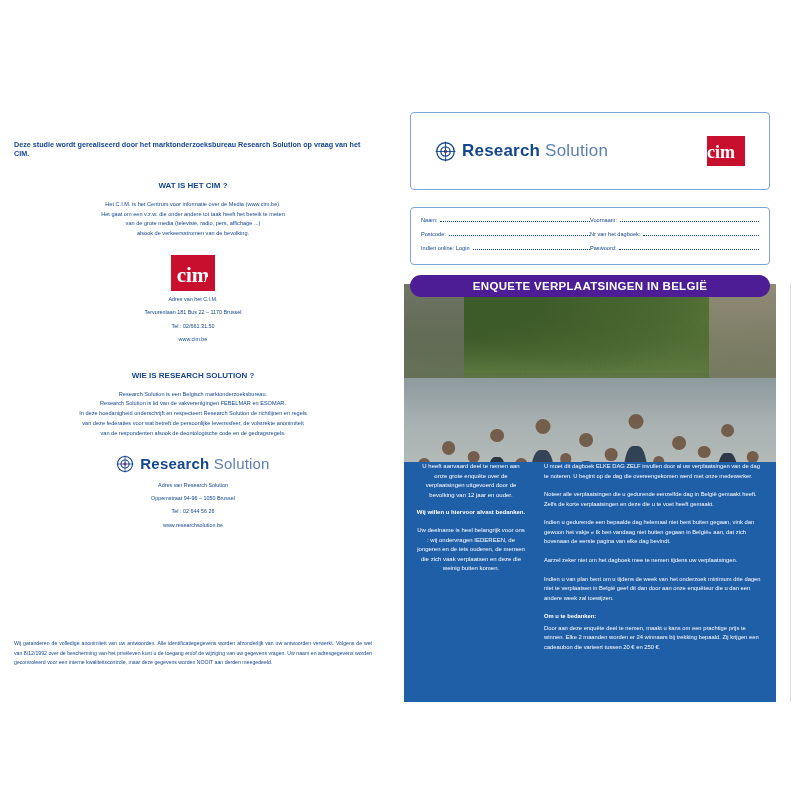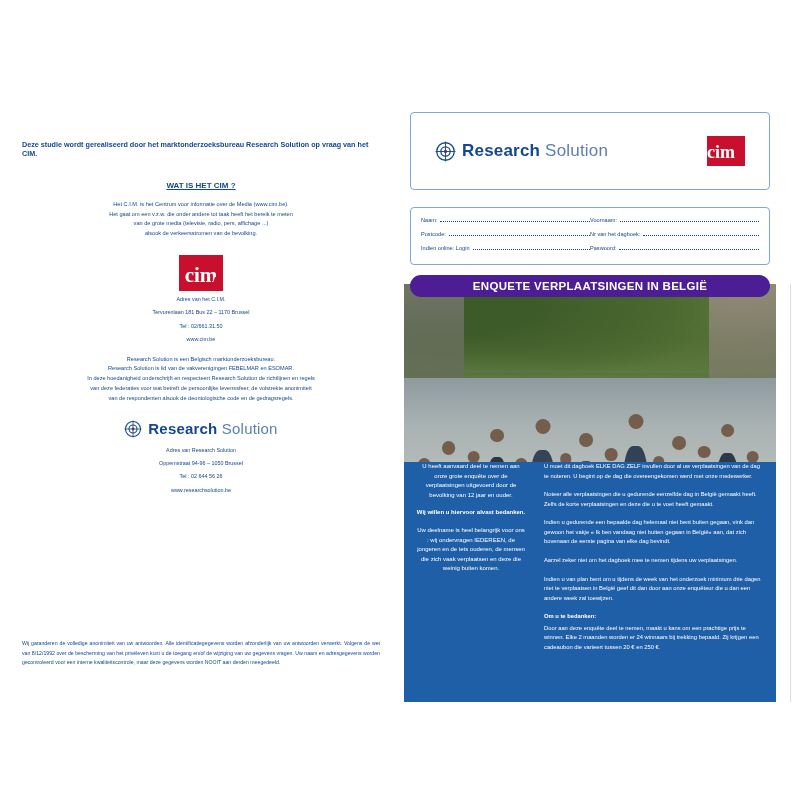--- a/index.html
+++ b/index.html
@@ -11,42 +11,41 @@
     width: 800px;
     height: 800px;
     position: relative;
     font-family: "Liberation Sans", sans-serif;
     overflow: hidden;
   }
 
   
   #left-page {
     position: absolute;
-    left: 16px;
+    left: 8px;
     top: 140px;
     width: 370px;
     height: 540px;
     color: #14478f;
   }
 
   .lp-headline {
     font-size: 7.2px;
     font-weight: bold;
     color: #14478f;
     text-align: left;
     padding: 0 6px;
     line-height: 1.3;
   }
 
   .lp-title {
     text-align: center;
     font-size: 8px;
     font-weight: bold;
     color: #14478f;
-    text-decoration: underline;
     margin-top: 22px;
   }
 
   .lp-para {
     text-align: center;
     font-size: 5.6px;
     line-height: 1.75;
     color: #14478f;
     margin-top: 10px;
     padding: 0 40px;
@@ -361,20 +360,21 @@
     <div class="cim-logo big">
       <span>cim</span>
       <span class="tail"></span>
     </div>
   </div>
   <div class="lp-addr">Adres van het C.I.M.</div>
   <div class="lp-addr">Tervurenlaan 181 Bus 22 – 1170 Brussel</div>
   <div class="lp-addr">Tel : 02/661.31.50</div>
   <div class="lp-addr">www.cim.be</div>
 
+  <div class="lp-title" style="margin-top:26px;">WIE IS RESEARCH SOLUTION ?</div>
   <div class="lp-para" style="white-space: pre-line;">Research Solution is een Belgisch marktonderzoeksbureau.
 Research Solution is lid van de vakverenigingen  FEBELMAR en ESOMAR.
 In deze hoedanigheid onderschrijft en respecteert Research Solution de richtlijnen en regels
 van deze federaties voor wat betreft de persoonlijke levenssfeer, de volstrekte anonimiteit
 van de respondenten alsook de deontologische code en de gedragsregels.</div>
 
   <div class="lp-logo-block">
     <span class="rs-logo">
       <span class="rs-mark">
         <svg width="18" height="18" viewBox="0 0 18 18" aria-hidden="true">

